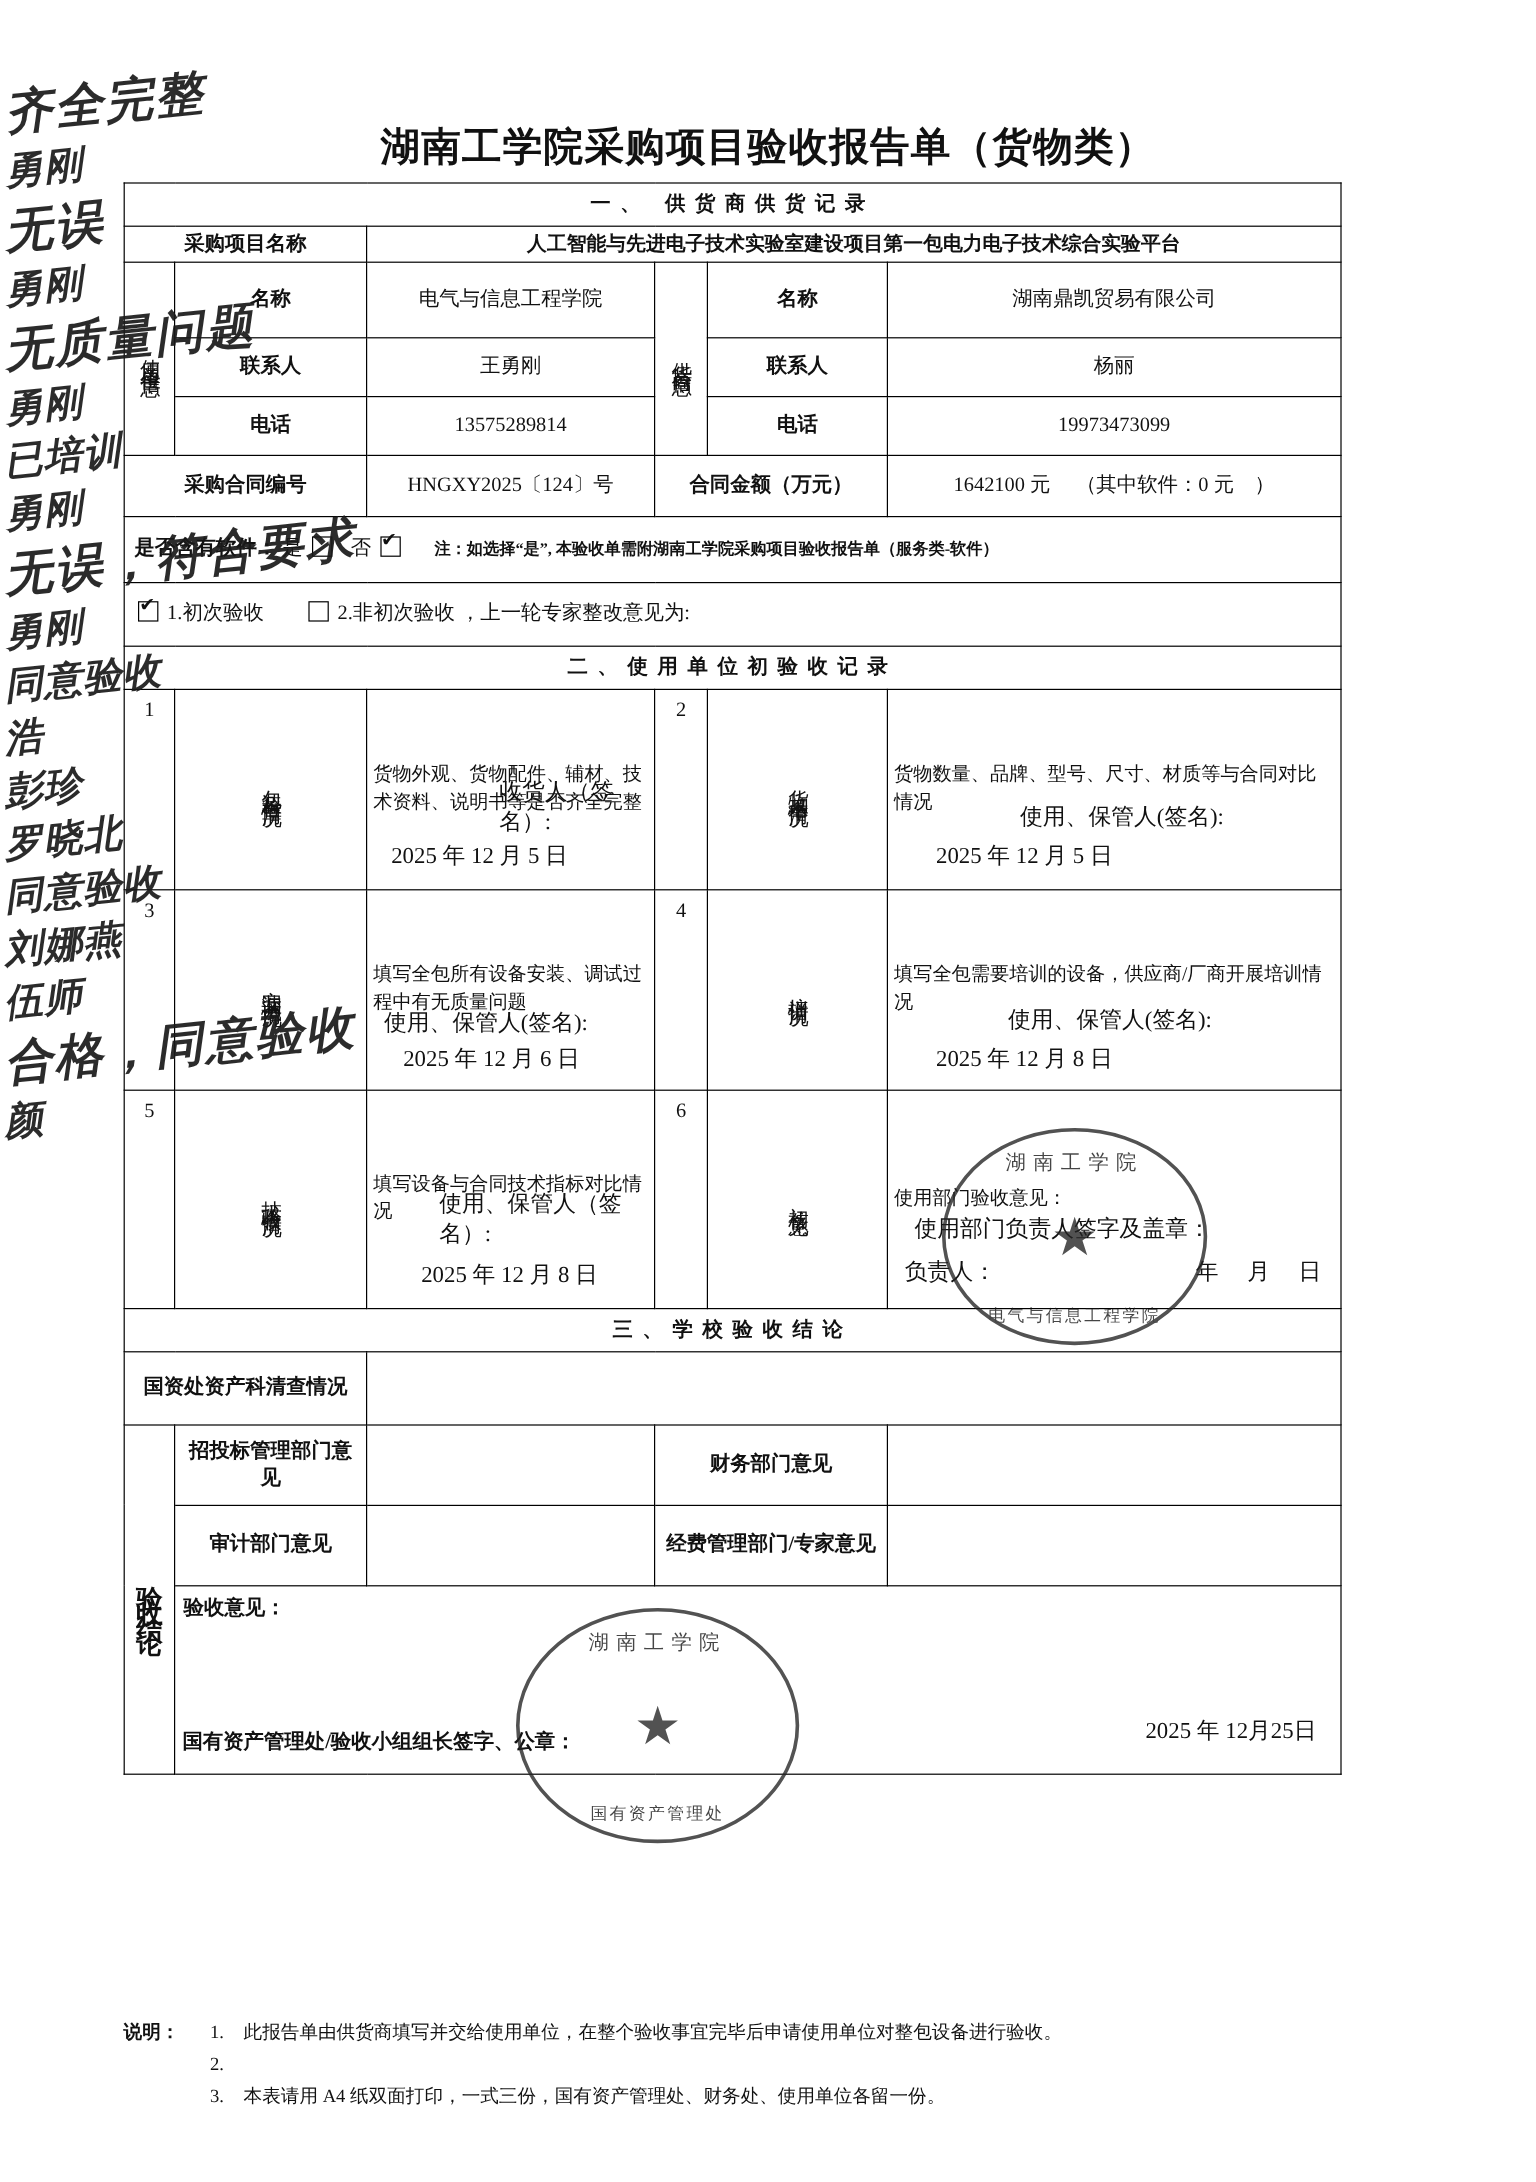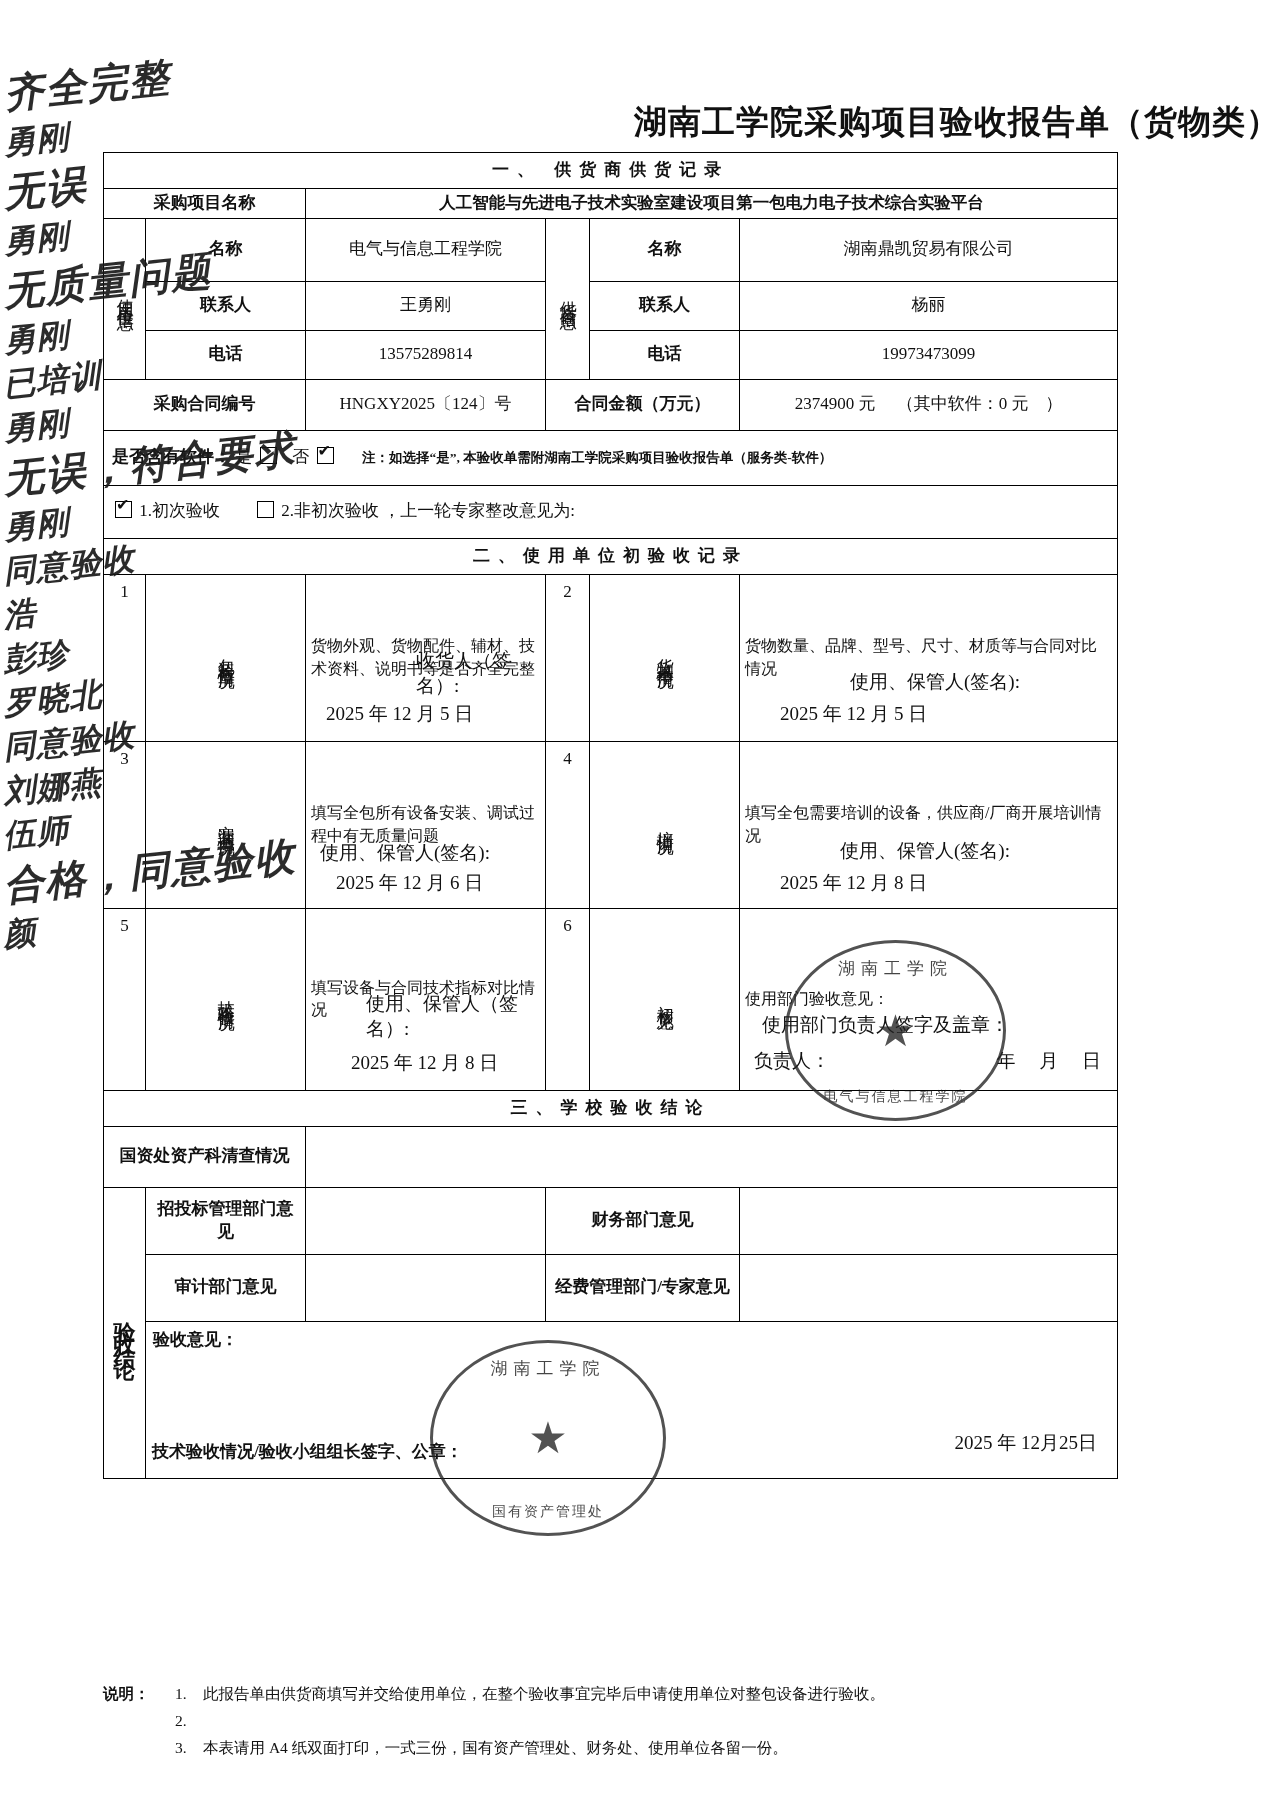--- a/index.html
+++ b/index.html
@@ -18,21 +18,21 @@
   .page {
     position: absolute;
     left: 0; top: 0;
     width: 1280px;
     height: 1818px;
   }
   .doc-title {
     position: absolute;
     left: 0; top: 100px;
     width: 1280px;
-    text-align: right;
+    text-align: center;
     font-size: 33px;
     font-weight: bold;
     letter-spacing: 1px;
     font-family: "Liberation Serif", "DejaVu Serif", serif;
   }
   table.main {
     position: absolute;
     left: 103px;
     top: 152px;
     width: 1014px;
@@ -200,21 +200,21 @@
       <td class="ctr bold">电话</td>
       <td class="ctr" style="height:42px">13575289814</td>
       <td class="ctr bold">电话</td>
       <td class="ctr">19973473099</td>
     </tr>
 
     <tr>
       <td colspan="2" class="ctr bold">采购合同编号</td>
       <td class="ctr" style="height:44px">HNGXY2025〔124〕号</td>
       <td colspan="2" class="ctr bold">合同金额（万元）</td>
-      <td class="ctr">2374900 元 　（其中软件：0 元　）</td>
+      <td class="ctr">1642100 元 　（其中软件：0 元　）</td>
     </tr>
 
     <tr>
       <td colspan="6" class="cellpad" style="height:42px">
         <span class="bold">是否含有软件：</span>
         <span>是</span>
         <span class="checkbox"></span>
         &nbsp;
         <span>否</span>
         <span class="checkbox checked"></span>
@@ -321,21 +321,21 @@
     </tr>
     <tr>
       <td class="ctr bold" style="height:60px">审计部门意见</td>
       <td></td>
       <td colspan="2" class="ctr bold">经费管理部门/专家意见</td>
       <td></td>
     </tr>
     <tr>
       <td colspan="5" style="height:150px;vertical-align:top;position:relative">
         <div class="bold" style="padding:4px 2px">验收意见：</div>
-        <div style="position:absolute;left:6px;bottom:14px" class="bold">技术验收情况/验收小组组长签字、公章：</div>
+        <div style="position:absolute;left:6px;bottom:14px" class="bold">国有资产管理处/验收小组组长签字、公章：</div>
         <div style="position:absolute;right:20px;bottom:22px" class="small">
           <span>2025</span> 年 <span>12</span>月<span>25</span>日
         </div>
       </td>
     </tr>
   </tbody>
     </table>
 
   <div class="scrawl-layer">
     <div class="hand hand-big" style="left:195px; top:612px">齐全完整</div>

